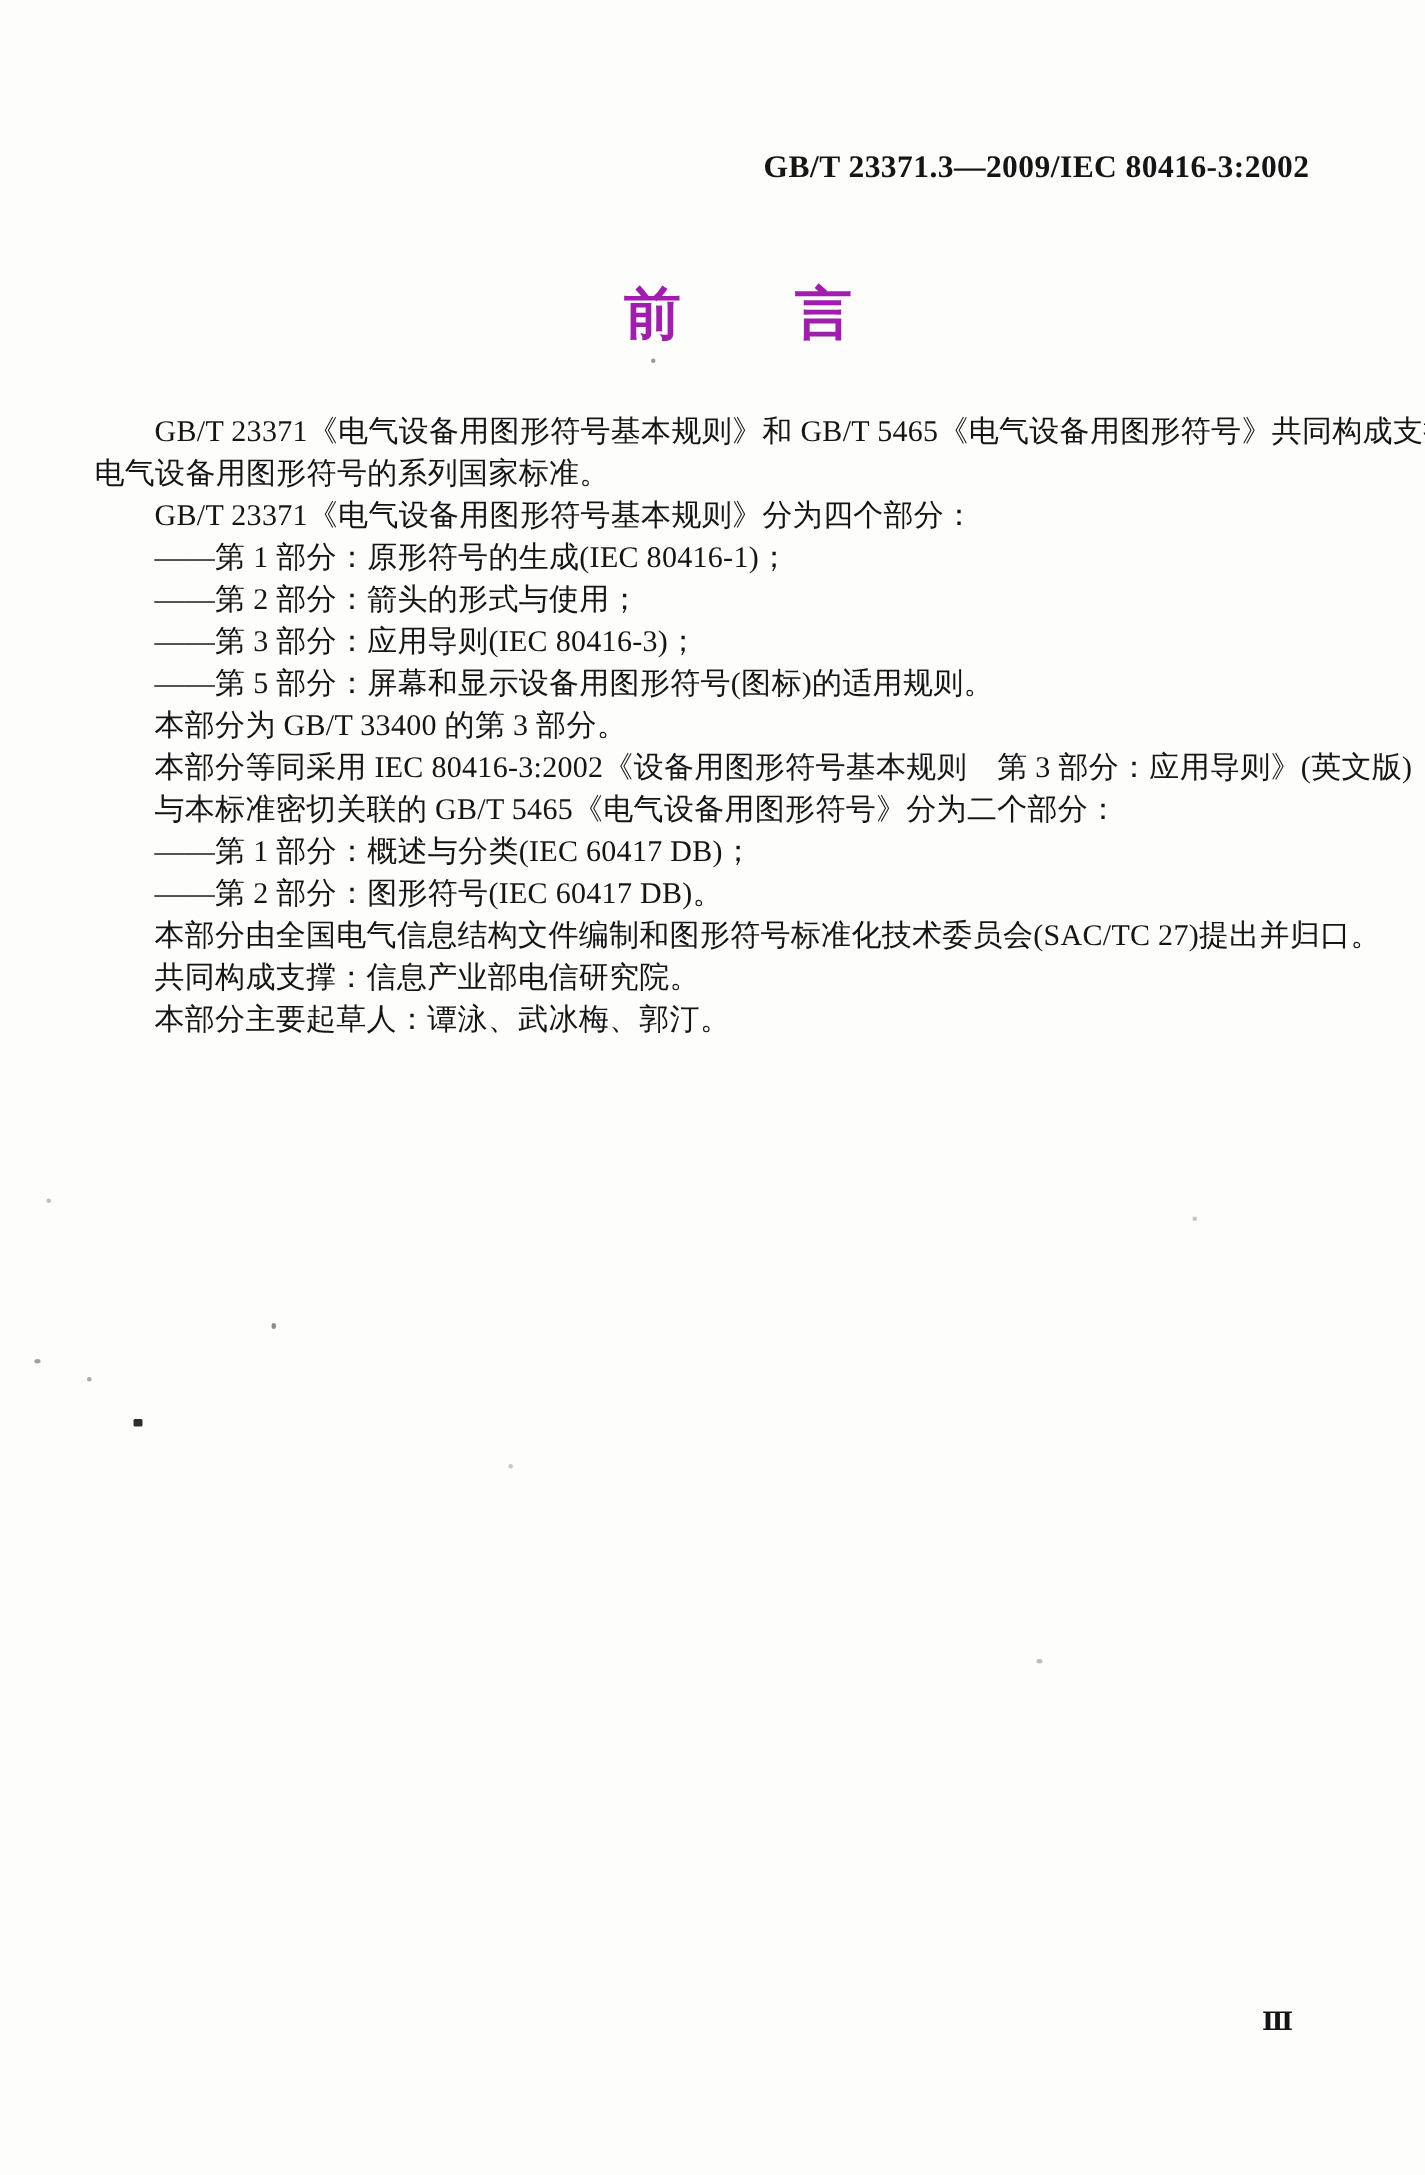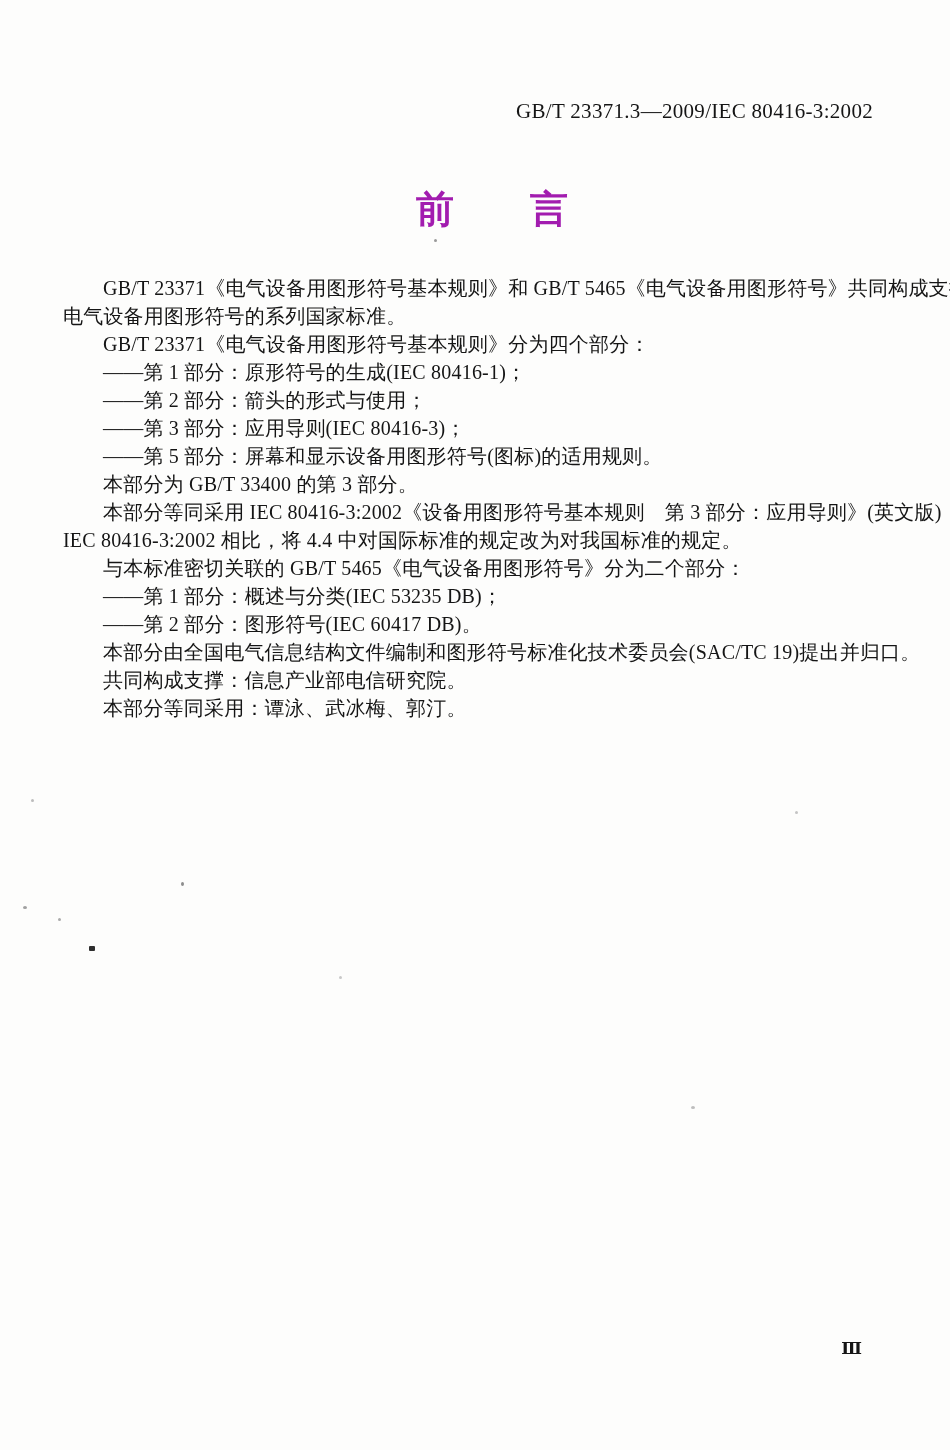--- a/index.html
+++ b/index.html
@@ -11,21 +11,21 @@
     background: #fdfdfc;
     overflow: hidden;
     font-family: "Liberation Serif", "DejaVu Serif", serif;
     color: #151515;
   }
   .header {
     position: absolute;
     top: 99px;
     right: 77px;
     font-size: 21px;
-    font-weight: normal;
+    font-weight: bold;
     letter-spacing: 0.3px;
     font-family: "Liberation Serif", "DejaVu Serif", serif;
     white-space: nowrap;
   }
   .title {
     position: absolute;
     top: 184px;
     left: 0;
     width: 944px;
     margin: 0;
@@ -77,27 +77,26 @@
   <div class="body-block">
     <div class="line indent">GB/T 23371《电气设备用图形符号基本规则》和 GB/T 5465《电气设备用图形符号》共同构成支撑</div>
     <div class="line">电气设备用图形符号的系列国家标准。</div>
     <div class="line indent">GB/T 23371《电气设备用图形符号基本规则》分为四个部分：</div>
     <div class="line indent">——第 1 部分：原形符号的生成(IEC 80416-1)；</div>
     <div class="line indent">——第 2 部分：箭头的形式与使用；</div>
     <div class="line indent">——第 3 部分：应用导则(IEC 80416-3)；</div>
     <div class="line indent">——第 5 部分：屏幕和显示设备用图形符号(图标)的适用规则。</div>
     <div class="line indent">本部分为 GB/T 33400 的第 3 部分。</div>
     <div class="line indent">本部分等同采用 IEC 80416-3:2002《设备用图形符号基本规则　第 3 部分：应用导则》(英文版)，与</div>
-    <div class="line">IEC 80416-3:2002 相比，将 4.4 中对国际标准的规定改为对我国标准的规定。</div>
     <div class="line indent">与本标准密切关联的 GB/T 5465《电气设备用图形符号》分为二个部分：</div>
-    <div class="line indent">——第 1 部分：概述与分类(IEC 53235 DB)；</div>
+    <div class="line indent">——第 1 部分：概述与分类(IEC 60417 DB)；</div>
     <div class="line indent">——第 2 部分：图形符号(IEC 60417 DB)。</div>
-    <div class="line indent">本部分由全国电气信息结构文件编制和图形符号标准化技术委员会(SAC/TC 19)提出并归口。</div>
+    <div class="line indent">本部分由全国电气信息结构文件编制和图形符号标准化技术委员会(SAC/TC 27)提出并归口。</div>
     <div class="line indent">共同构成支撑：信息产业部电信研究院。</div>
-    <div class="line indent">本部分等同采用：谭泳、武冰梅、郭汀。</div>
+    <div class="line indent">本部分主要起草人：谭泳、武冰梅、郭汀。</div>
   </div>
 
   <div class="page-number">Ⅲ</div>
 
   <div class="speck" style="left:434px;top:239px;width:3px;height:3px;background:#9a9a9a;"></div>
   <div class="speck" style="left:31px;top:799px;width:3px;height:3px;background:#bcbcbc;"></div>
   <div class="speck" style="left:181px;top:882px;width:3px;height:4px;background:#8d8d8d;"></div>
   <div class="speck" style="left:23px;top:906px;width:4px;height:3px;background:#a0a0a0;"></div>
   <div class="speck" style="left:58px;top:918px;width:3px;height:3px;background:#ababab;"></div>
   <div class="speck" style="left:89px;top:946px;width:6px;height:5px;background:#2e2e2e;border-radius:1px;"></div>

